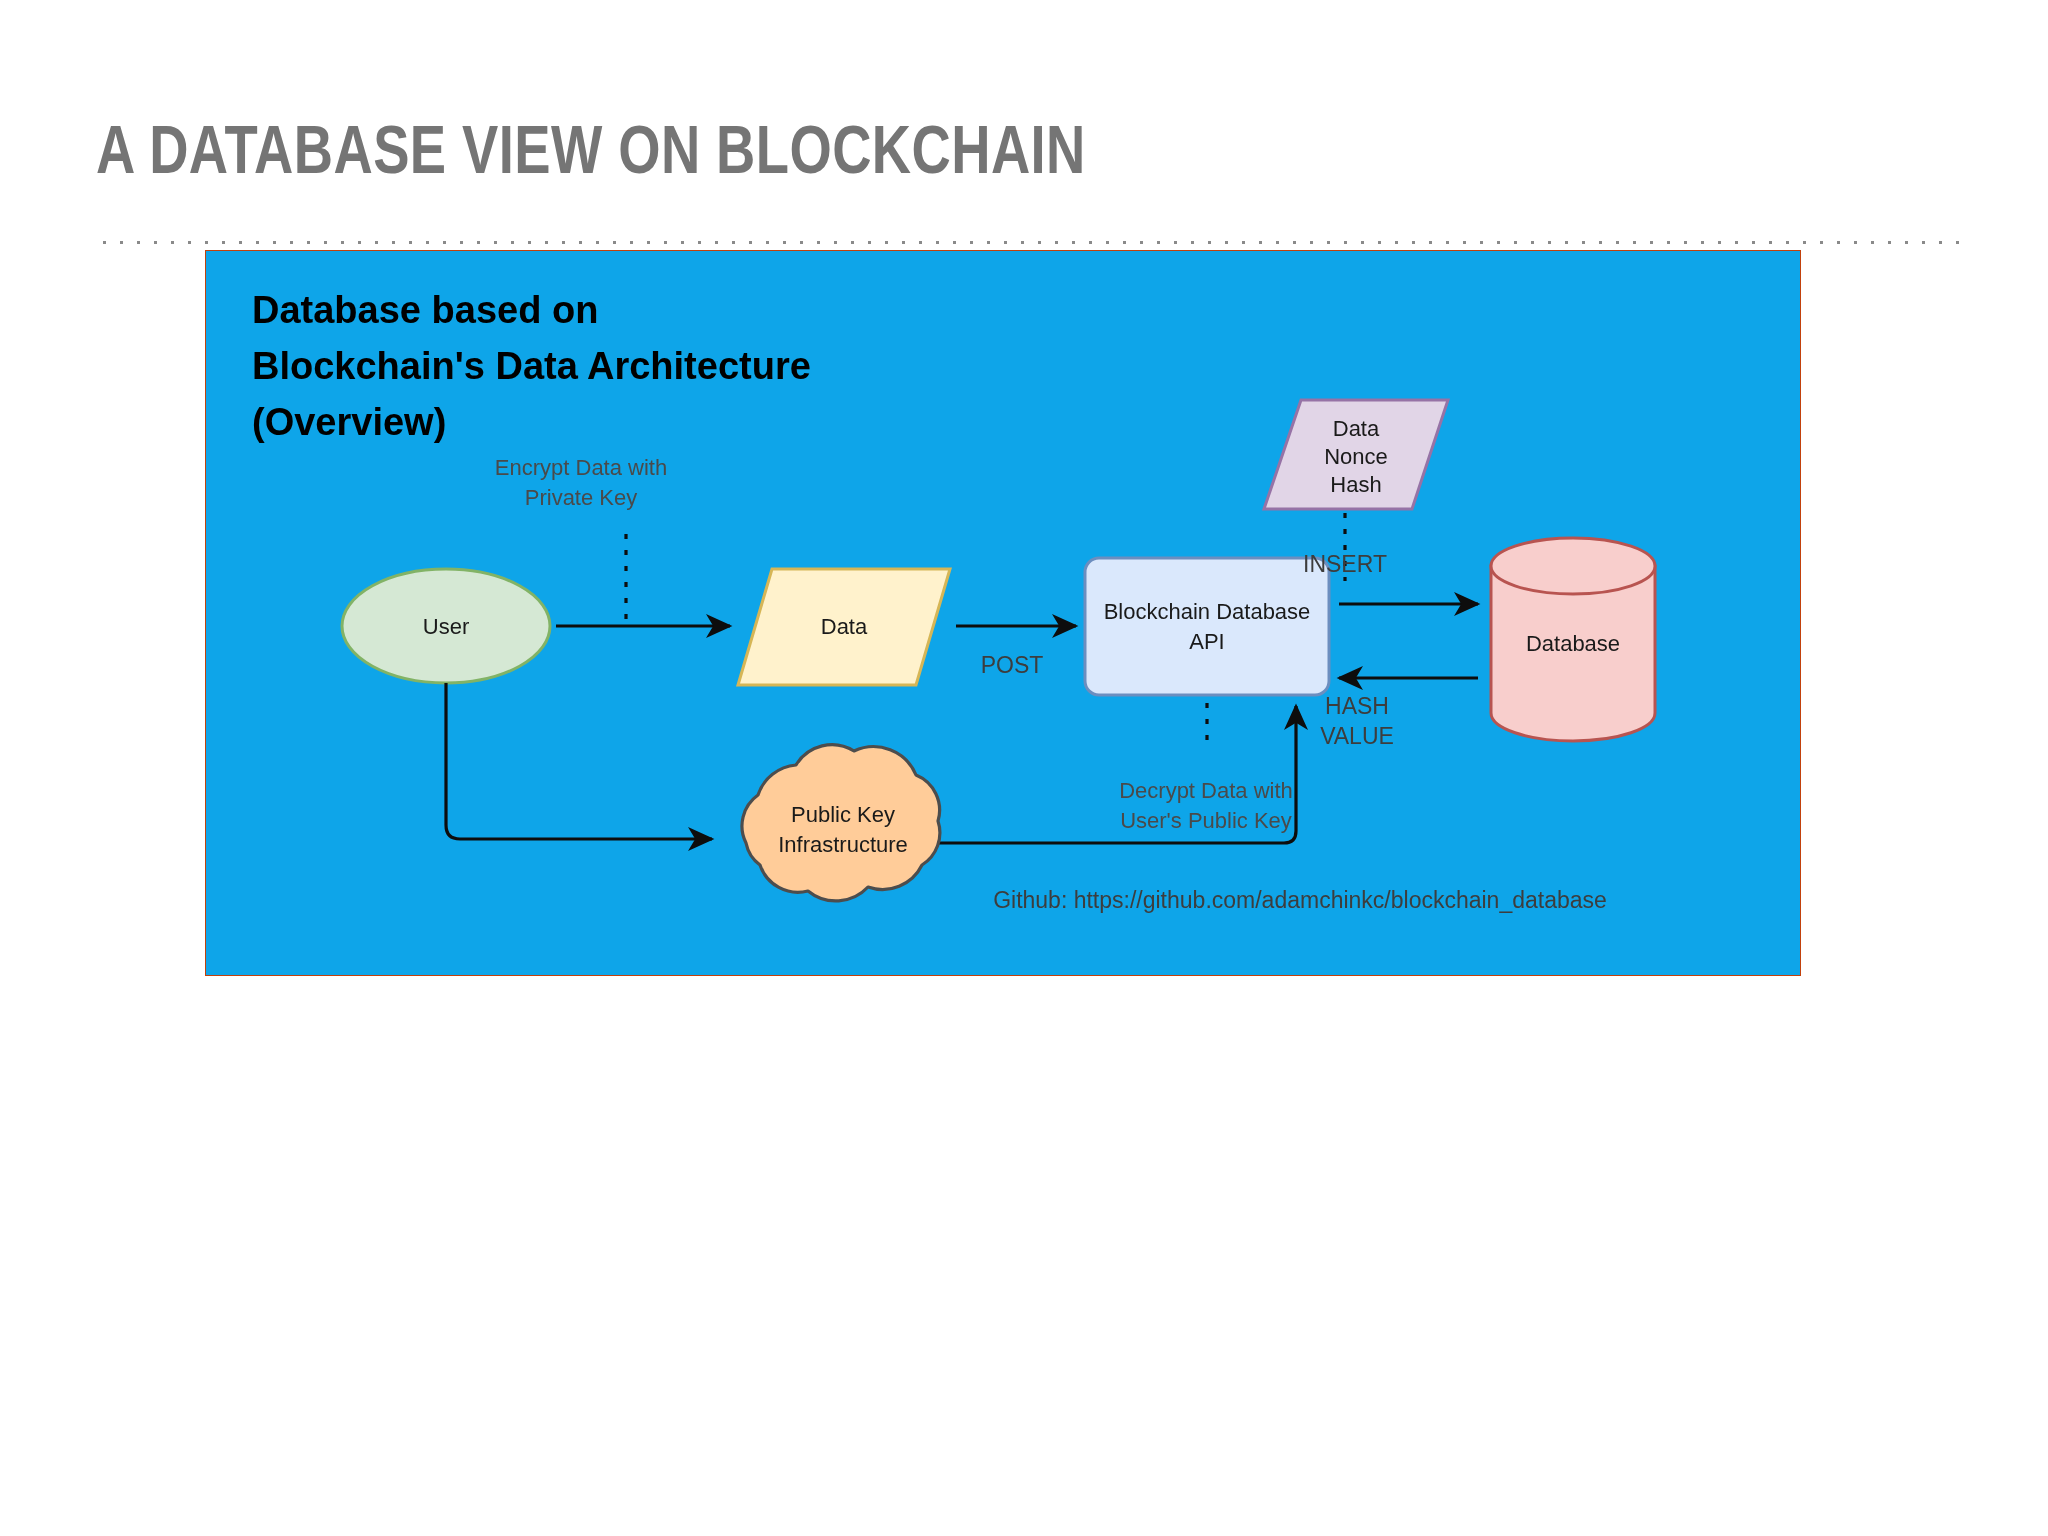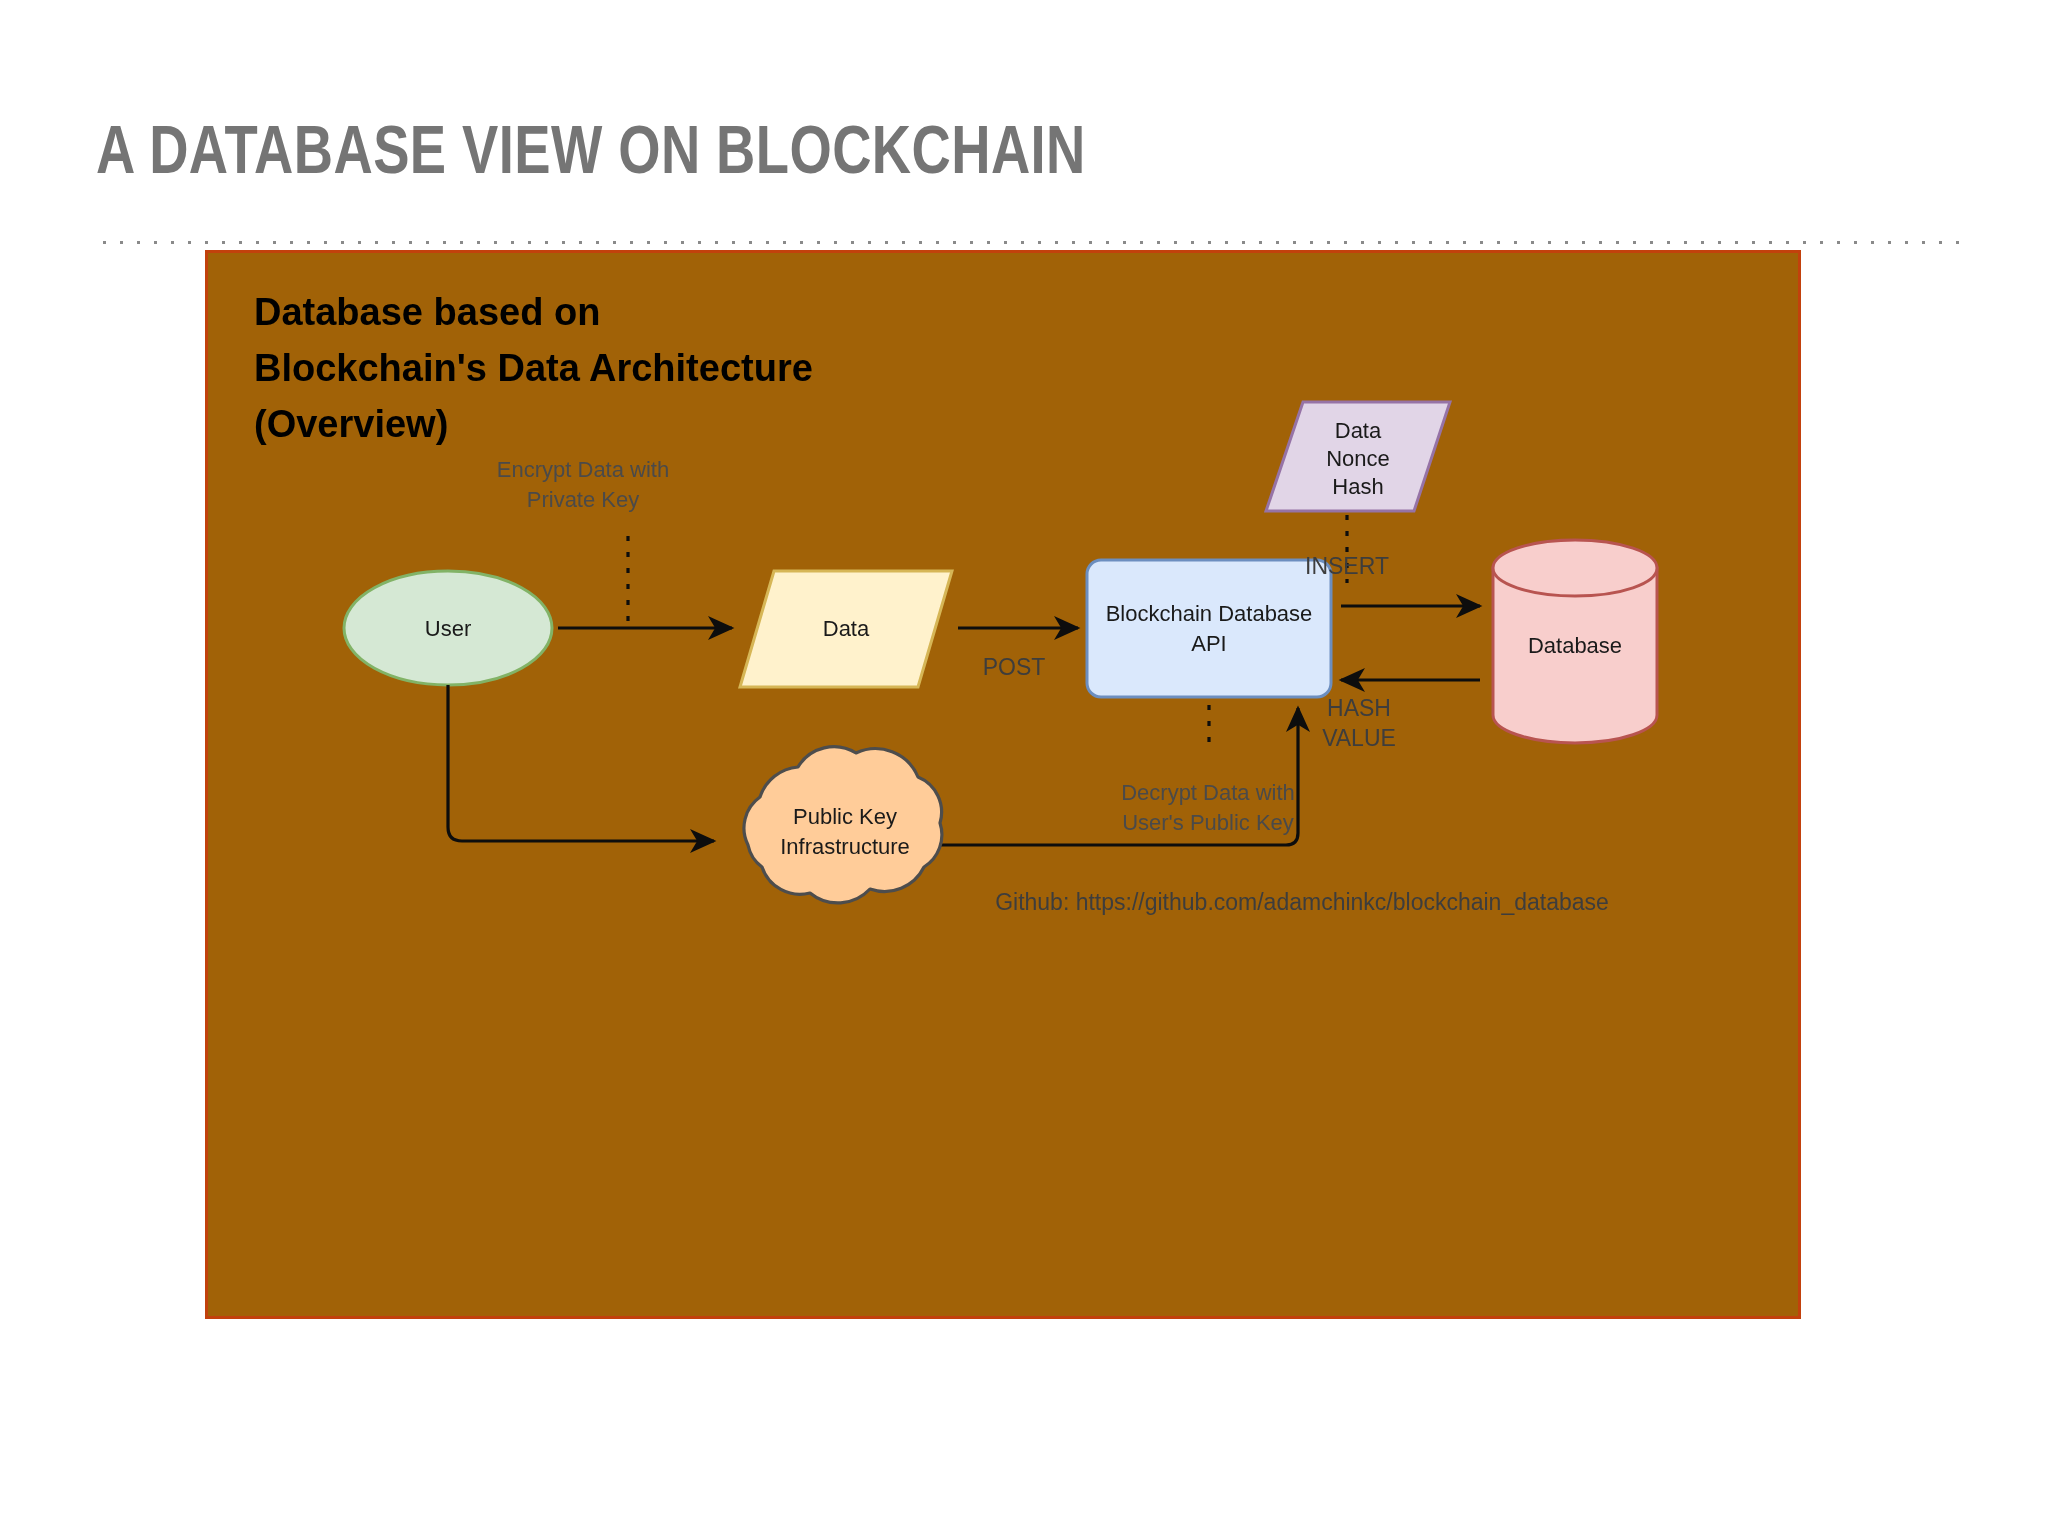--- a/index.html
+++ b/index.html
@@ -39,23 +39,23 @@
     background-image: radial-gradient(circle, #8a8a8a 1.6px, rgba(0,0,0,0) 1.9px);
     background-size: 17px 5px;
     background-repeat: repeat-x;
   }
   
   #diagram-frame {
     position: absolute;
     left: 205px;
     top: 250px;
     width: 1596px;
-    height: 1069px;
-    border: 3px solid #c2410c;
-    background: #a16207;
+    height: 726px;
+    border: 1px solid #c2410c;
+    background: #0ea5e9;
     box-sizing: border-box;
   }
   #diagram-svg {
     position: absolute;
     left: 0;
     top: 0;
     width: 1596px;
     height: 958px;
     display: block;
   }

